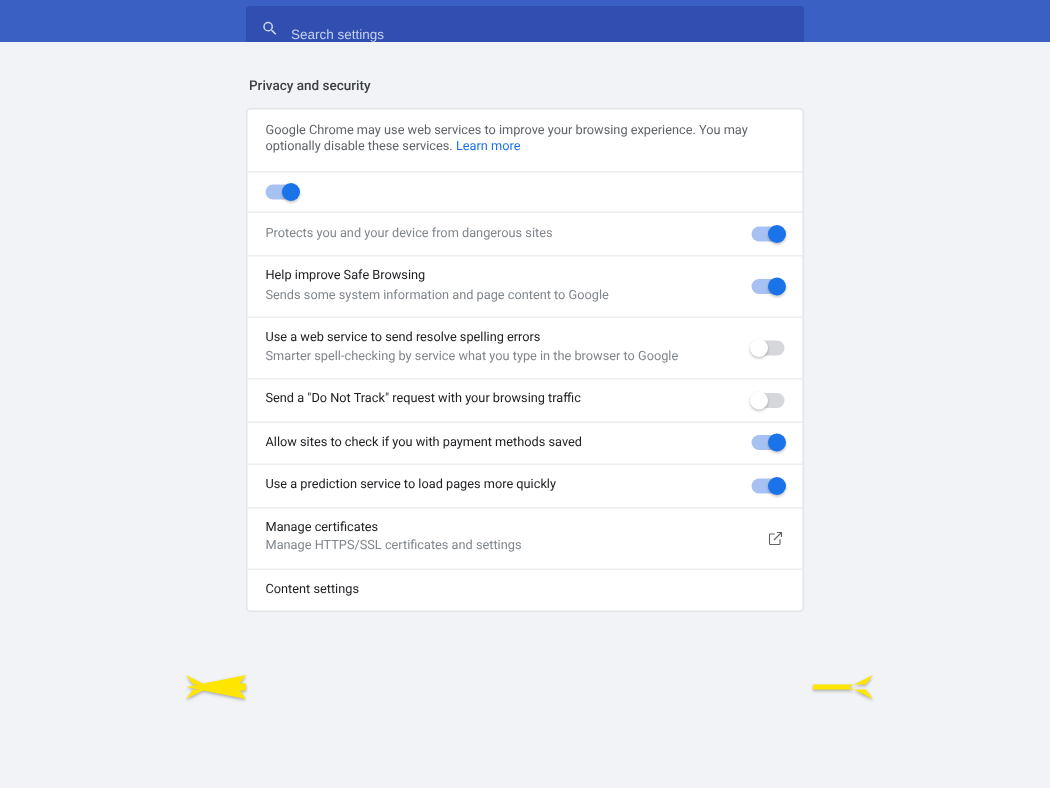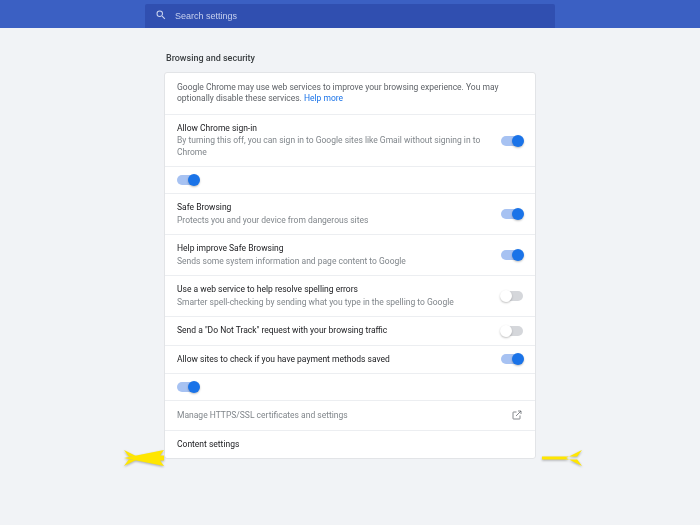--- a/index.html
+++ b/index.html
@@ -15,26 +15,26 @@
     .header {
       background: #3b60c3;
       height: 28px;
       width: 100%;
       display: flex;
       justify-content: center;
       align-items: flex-end;
       padding-bottom: 0;
     }
     .search-wrap {
-      width: 410px;
+      width: 372px;
       height: 24px;
       background: #304fb0;
       border-radius: 2px 2px 0 0;
       display: flex;
-      align-items: center;
+      align-items: flex-end;
       padding: 0 10px;
       margin-left: 0px;
     }
     .search-icon-svg {
       width: 12px; height: 12px; fill: #cdd6f0;
     }
     .search-input {
       background: transparent;
       border: none;
       outline: none;
@@ -131,90 +131,84 @@
     <span>
       <svg class="search-icon-svg" viewBox="0 0 24 24">
           <path d="M15.5 14h-.79l-.28-.27A6.471 6.471 0 0016 9.5 6.5 6.5 0 109.5 16a6.471 6.471 0 004.23-1.57l.27.28v.79l5 4.99L20.49 19l-4.99-5zM9.5 14A4.5 4.5 0 1114 9.5 4.505 4.505 0 019.5 14z"></path>
         </svg>
     </span>
     <input class="search-input" placeholder="Search settings" style="">
   </div>
 </div>
 
 <div class="content-area">
-  <div class="section-title">Browsing and security</div>
+  <div class="section-title">Privacy and security</div>
   <div class="card">
     <div class="intro">
-      <span>Google Chrome may use web services to improve your browsing experience. You may optionally disable these services. </span><a href="#">Help more</a>
+      <span>Google Chrome may use web services to improve your browsing experience. You may optionally disable these services. </span><a href="#">Learn more</a>
     </div>
     <div id="rows-container">
         <div class="row">
-          <div class="row-text">
-            <div class="row-title">Allow Chrome sign-in</div>
-            <div class="row-sub">By turning this off, you can sign in to Google sites like Gmail without signing in to Chrome</div>
-          </div>
-          <div class="toggle on">
-            <div class="knob"></div>
-          </div>
-        </div>
-        <div class="row">
-          <div class="toggle on">
-            <div class="knob"></div>
-          </div>
-        </div>
-        <div class="row">
-          <div class="row-text">
-            <div class="row-title">Safe Browsing</div>
+          <div class="toggle on">
+            <div class="knob"></div>
+          </div>
+        </div>
+        <div class="row">
+          <div class="row-text">
             <div class="row-sub">Protects you and your device from dangerous sites</div>
           </div>
           <div class="toggle on">
             <div class="knob"></div>
           </div>
         </div>
         <div class="row">
           <div class="row-text">
             <div class="row-title">Help improve Safe Browsing</div>
             <div class="row-sub">Sends some system information and page content to Google</div>
           </div>
           <div class="toggle on">
             <div class="knob"></div>
           </div>
         </div>
         <div class="row">
           <div class="row-text">
-            <div class="row-title">Use a web service to help resolve spelling errors</div>
-            <div class="row-sub">Smarter spell-checking by sending what you type in the spelling to Google</div>
+            <div class="row-title">Use a web service to send resolve spelling errors</div>
+            <div class="row-sub">Smarter spell-checking by service what you type in the browser to Google</div>
           </div>
           <div class="toggle off">
             <div class="knob"></div>
           </div>
         </div>
         <div class="row">
           <div class="row-text">
             <div class="row-title">Send a "Do Not Track" request with your browsing traffic</div>
           </div>
           <div class="toggle off">
             <div class="knob"></div>
           </div>
         </div>
         <div class="row">
           <div class="row-text">
-            <div class="row-title">Allow sites to check if you have payment methods saved</div>
-          </div>
-          <div class="toggle on">
-            <div class="knob"></div>
-          </div>
-        </div>
-        <div class="row">
-          <div class="toggle on">
-            <div class="knob"></div>
-          </div>
-        </div>
-        <div class="row">
-          <div class="row-text">
+            <div class="row-title">Allow sites to check if you with payment methods saved</div>
+          </div>
+          <div class="toggle on">
+            <div class="knob"></div>
+          </div>
+        </div>
+        <div class="row">
+          <div class="row-text">
+            <div class="row-title">Use a prediction service to load pages more quickly</div>
+          </div>
+          <div class="toggle on">
+            <div class="knob"></div>
+          </div>
+        </div>
+        <div class="row">
+          <div class="row-text">
+            <div class="row-title">Manage certificates</div>
             <div class="row-sub">Manage HTTPS/SSL certificates and settings</div>
           </div>
           <div class="ext-icon"><svg viewBox="0 0 24 24">
               <path d="M18 13v6a1 1 0 01-1 1H5a1 1 0 01-1-1V7a1 1 0 011-1h6M14 4h6v6M10 14L20 4"></path>
             </svg></div>
         </div>
         <div class="row">
           <div class="row-text">
             <div class="row-title">Content settings</div>
           </div>

